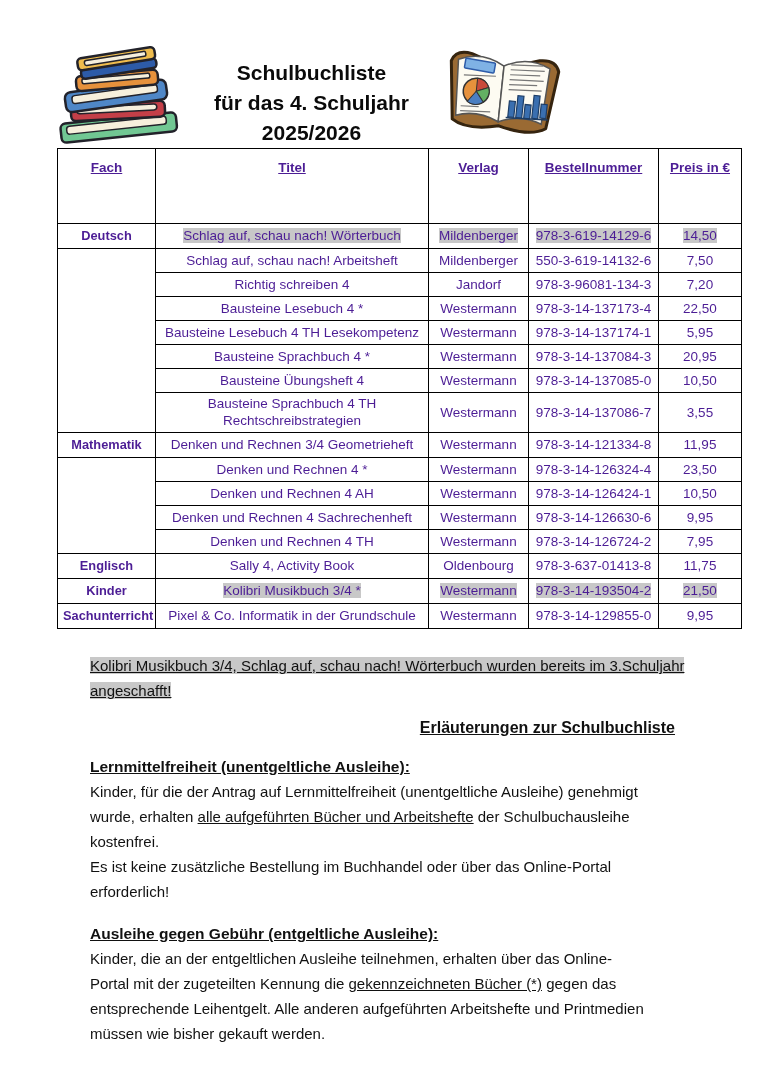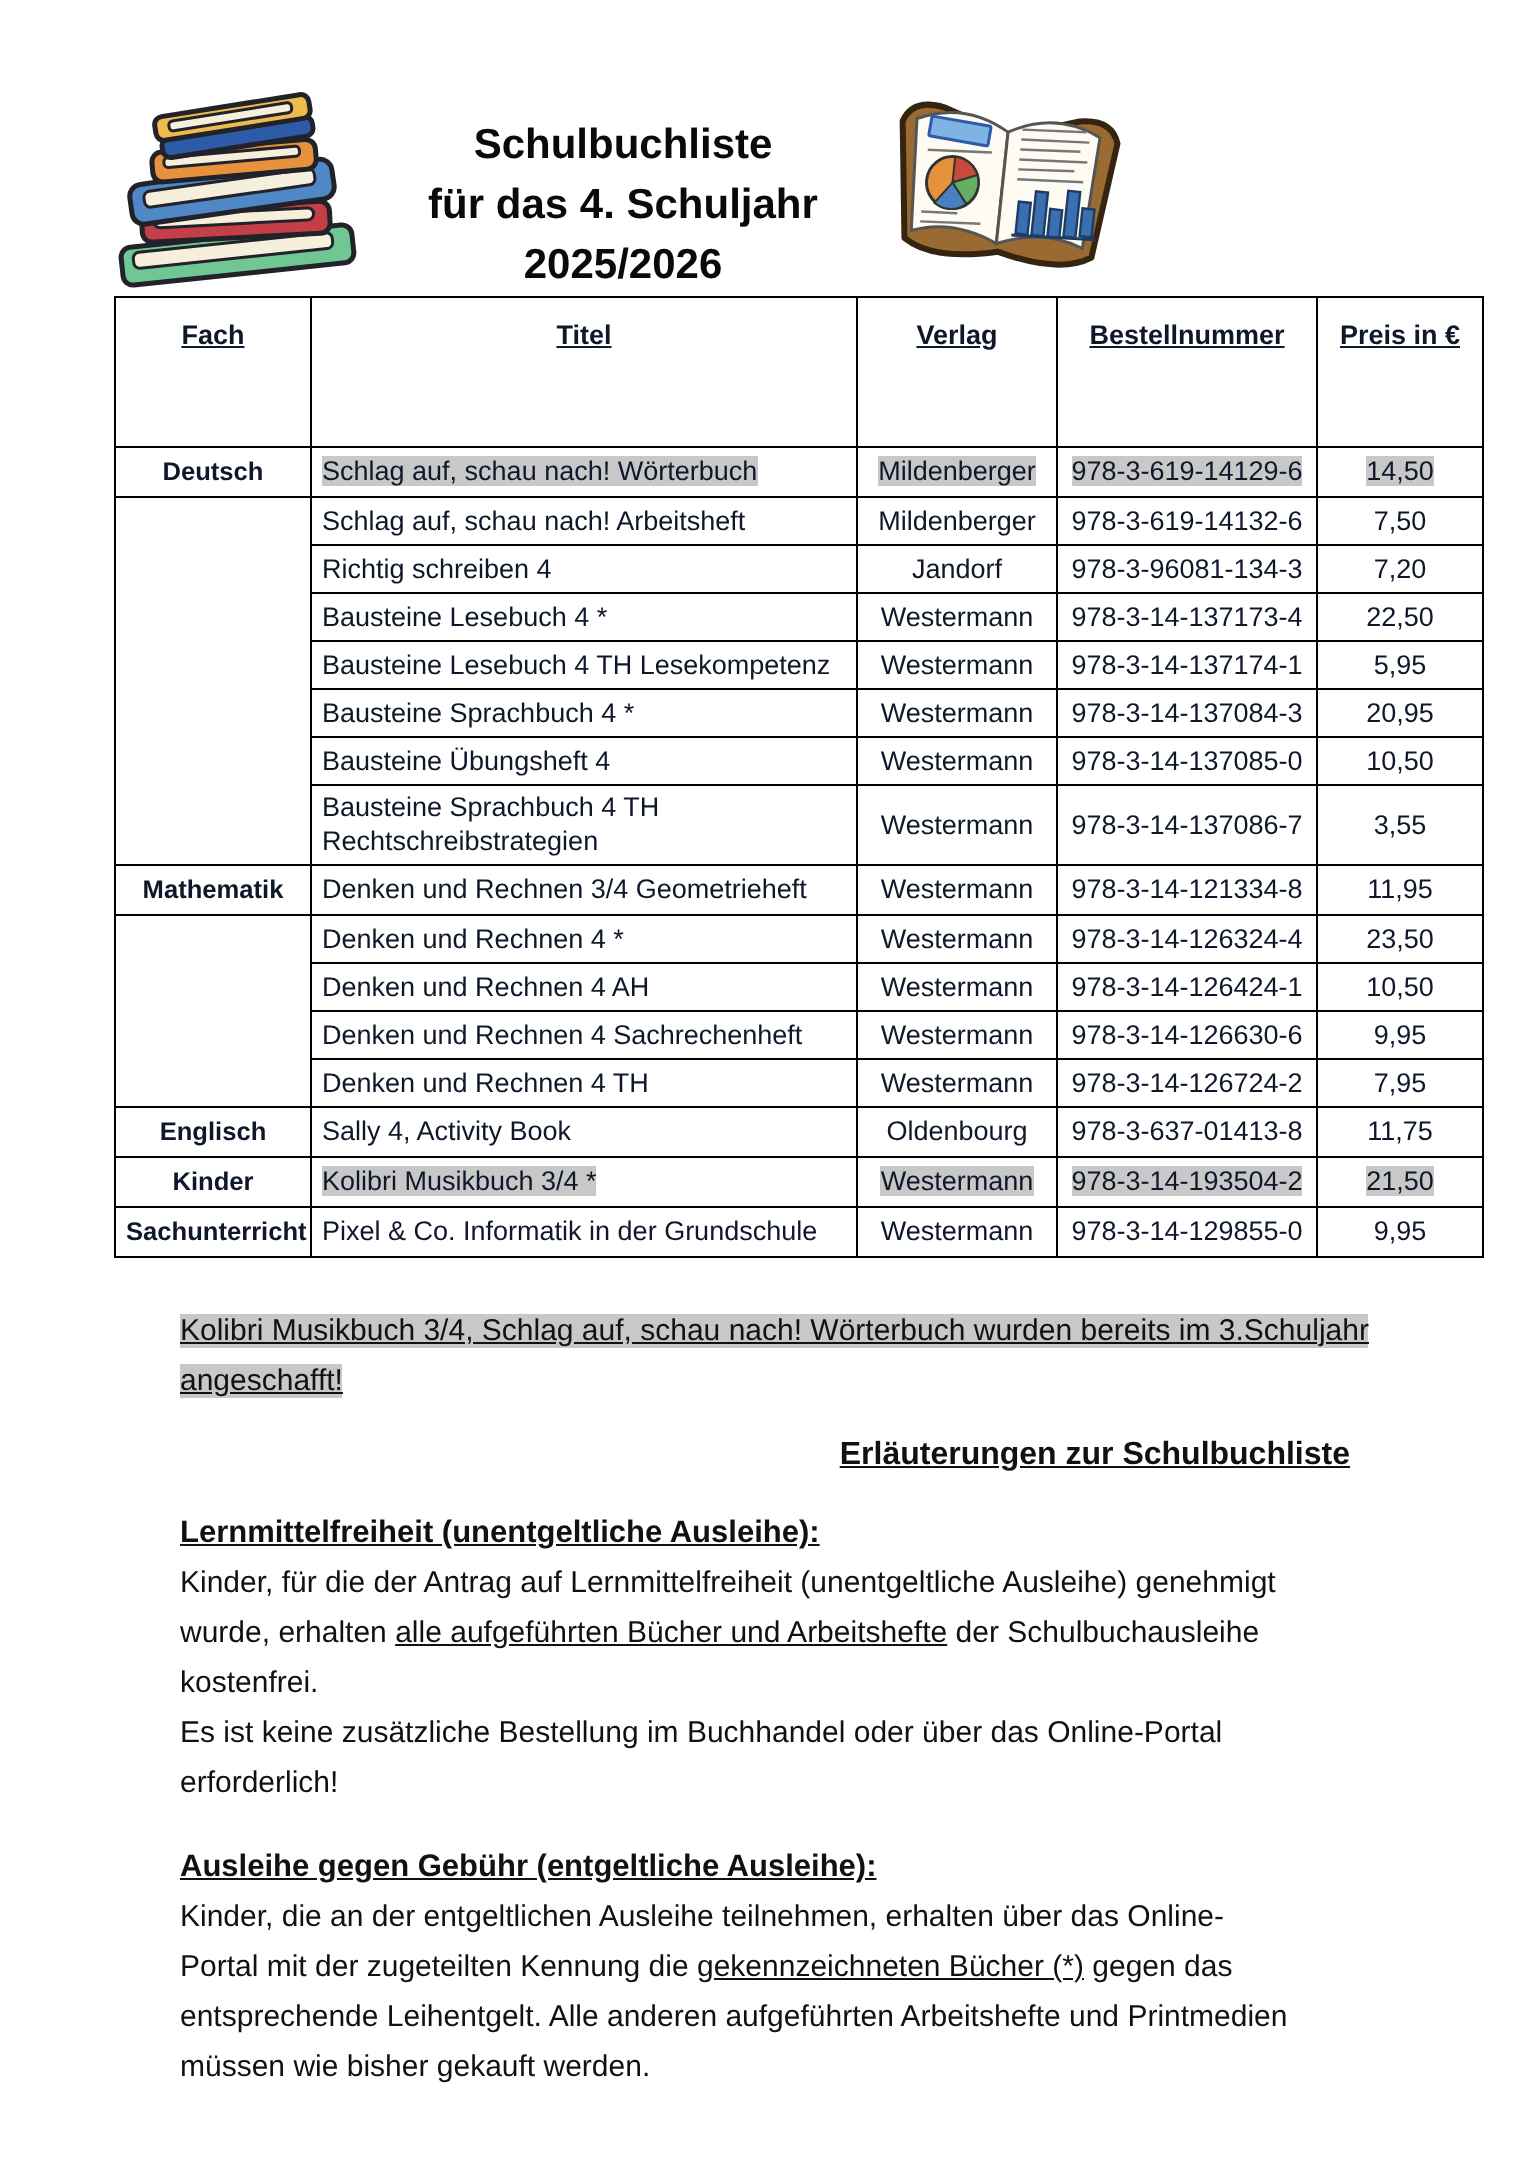--- a/index.html
+++ b/index.html
@@ -44,21 +44,21 @@
     line-height: 30px;
     color: #0a0a0a;
   }
   
   .booktable {
     margin: 2px 0 0 57px;
     border-collapse: collapse;
     table-layout: fixed;
     width: 684px;
     font-size: 13.5px;
-    color: #0f172a;
+    color: #4c1d95;
     border-radius: 30px;
   }
   .booktable th, .booktable td {
     border: 1px solid #000;
     overflow: hidden;
   }
   .booktable th {
     height: 63px;
     vertical-align: top;
     padding: 11px 3px 0 3px;
@@ -74,21 +74,21 @@
     vertical-align: middle;
     line-height: 17px;
   }
   .booktable td.col-fach {
     font-weight: bold;
     font-size: 12.8px;
     vertical-align: top;
     padding-top: 3px;
     margin-left: 16px;
   }
-  .booktable td.col-titel { text-align: left; }
+  .booktable td.col-titel { text-align: center; }
   .hl { background: var(--hl, #c8c8c8); }
   
   .note-block {
     margin: 24px 0 0 90px;
     width: 622px;
     font-size: 15px;
     line-height: 25px;
   }
   .note-text {
     text-decoration: underline;
@@ -216,21 +216,21 @@
           <td class="col-fach">Deutsch</td>
           <td class="col-titel"><span class="hl">Schlag auf, schau nach! Wörterbuch</span></td>
           <td class="col-verlag"><span class="hl">Mildenberger</span></td>
           <td class="col-nr"><span class="hl">978-3-619-14129-6</span></td>
           <td class="col-preis"><span class="hl">14,50</span></td>
         </tr>
         <tr>
           <td class="col-fach" rowspan="7"></td>
           <td class="col-titel"><span>Schlag auf, schau nach! Arbeitsheft</span></td>
           <td class="col-verlag"><span>Mildenberger</span></td>
-          <td class="col-nr"><span>978-3-619-14132-6</span></td>
+          <td class="col-nr"><span>550-3-619-14132-6</span></td>
           <td class="col-preis"><span>7,50</span></td>
         </tr>
         <tr>
           <td class="col-titel"><span>Richtig schreiben 4</span></td>
           <td class="col-verlag"><span>Jandorf</span></td>
           <td class="col-nr"><span>978-3-96081-134-3</span></td>
           <td class="col-preis"><span>7,20</span></td>
         </tr>
         <tr>
           <td class="col-titel"><span>Bausteine Lesebuch 4 *</span></td>

